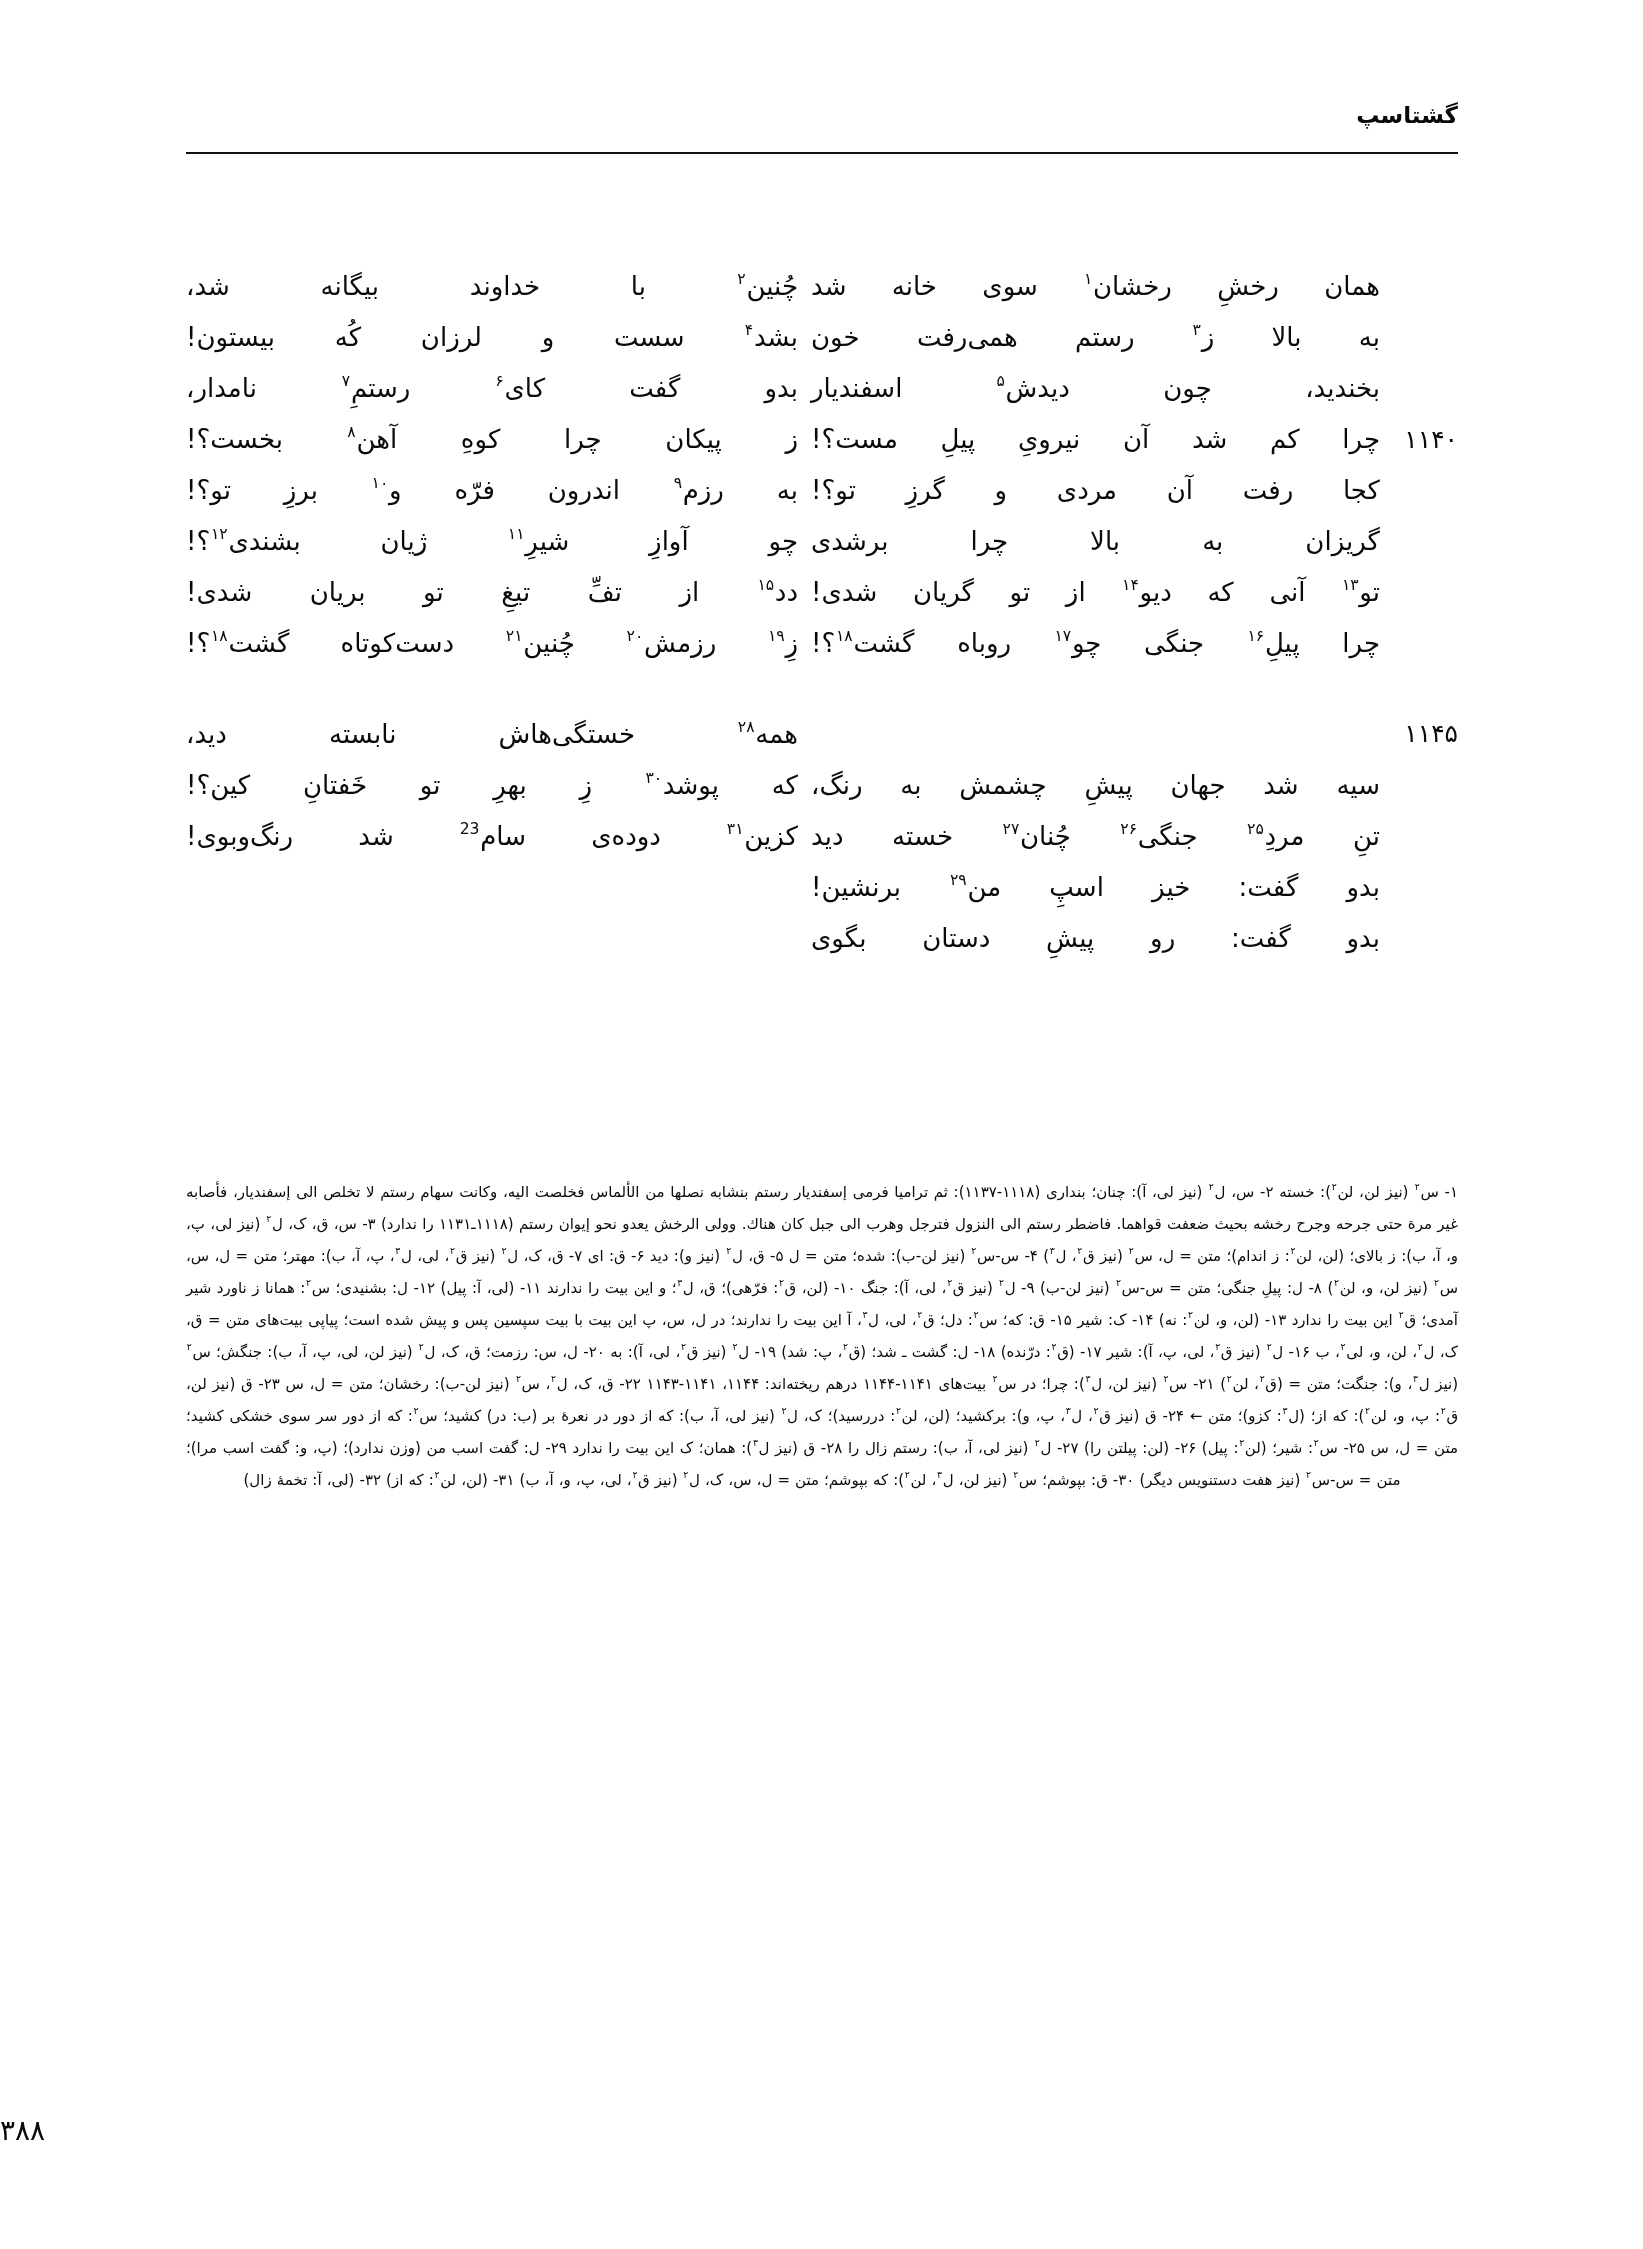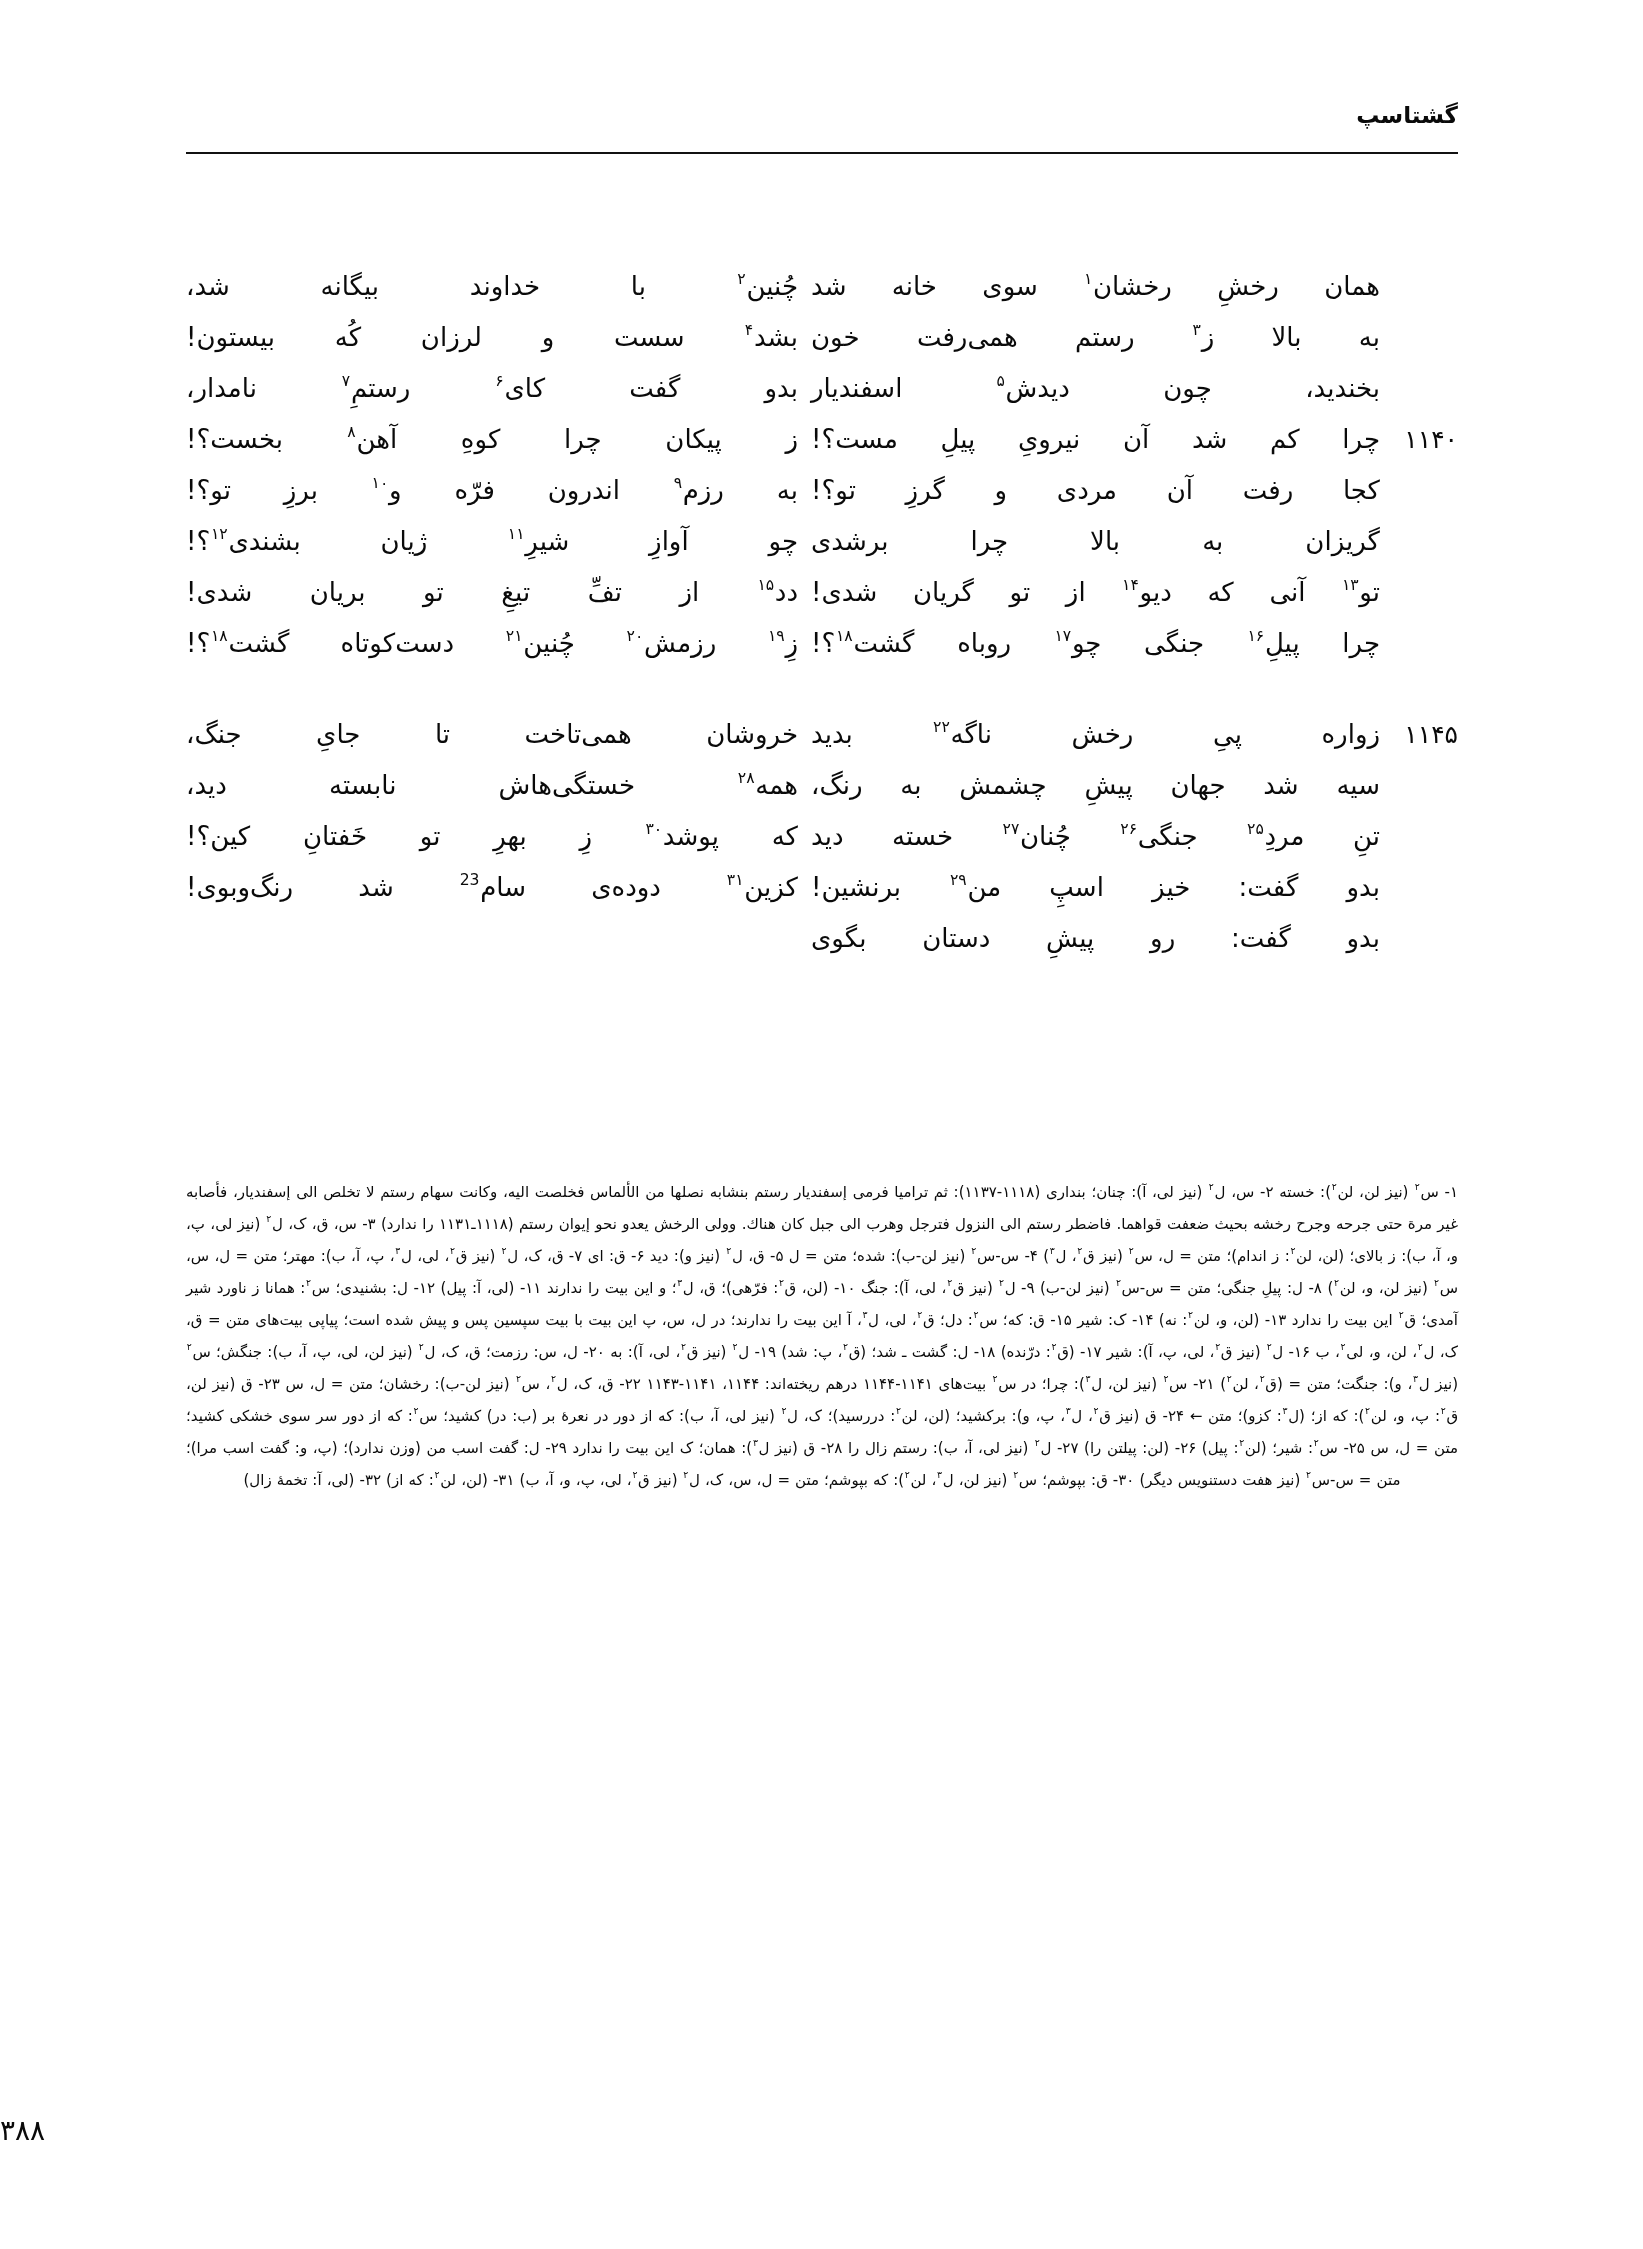--- a/index.html
+++ b/index.html
@@ -182,21 +182,20 @@
             <span class="beyt-num"></span>
             <span class="hemistich">تو<sup>۱۳</sup> آنی که دیو<sup>۱۴</sup> از تو گریان شدی!</span>
           </div>
           <div class="beyt">
             <span class="beyt-num"></span>
             <span class="hemistich">چرا پیلِ<sup>۱۶</sup> جنگی چو<sup>۱۷</sup> روباه گشت<sup>۱۸</sup>؟!</span>
           </div>
           <div class="stanza-gap"></div>
           <div class="beyt">
             <span class="beyt-num">۱۱۴۵</span>
-            <span class="hemistich">زواره پیِ رخش ناگه<sup>۲۲</sup> بدید</span>
           </div>
           <div class="beyt">
             <span class="beyt-num"></span>
             <span class="hemistich">سیه شد جهان پیشِ چشمش به رنگ،</span>
           </div>
           <div class="beyt">
             <span class="beyt-num"></span>
             <span class="hemistich">تنِ مردِ<sup>۲۵</sup> جنگی<sup>۲۶</sup> چُنان<sup>۲۷</sup> خسته دید</span>
           </div>
           <div class="beyt">
@@ -228,23 +227,20 @@
           <div class="beyt">
             <span class="hemistich">چو آوازِ شیرِ<sup>۱۱</sup> ژیان بشندی<sup>۱۲</sup>؟!</span>
           </div>
           <div class="beyt">
             <span class="hemistich">دد<sup>۱۵</sup> از تفِّ تیغِ تو بریان شدی!</span>
           </div>
           <div class="beyt">
             <span class="hemistich">زِ<sup>۱۹</sup> رزمش<sup>۲۰</sup> چُنین<sup>۲۱</sup> دست‌کوتاه گشت<sup>۱۸</sup>؟!</span>
           </div>
           <div class="stanza-gap"></div>
-          <div class="beyt">
-            <span class="hemistich">خروشان همی‌تاخت تا جایِ جنگ،</span>
-          </div>
           <div class="beyt">
             <span class="hemistich">همه<sup>۲۸</sup> خستگی‌هاش نابسته دید،</span>
           </div>
           <div class="beyt">
             <span class="hemistich">که پوشد<sup>۳۰</sup> زِ بهرِ تو خَفتانِ کین؟!</span>
           </div>
           <div class="beyt">
             <span class="hemistich">کزین<sup>۳۱</sup> دوده‌ی سام<sup>23</sup> شد رنگ‌وبوی!</span>
           </div>
         </div>

